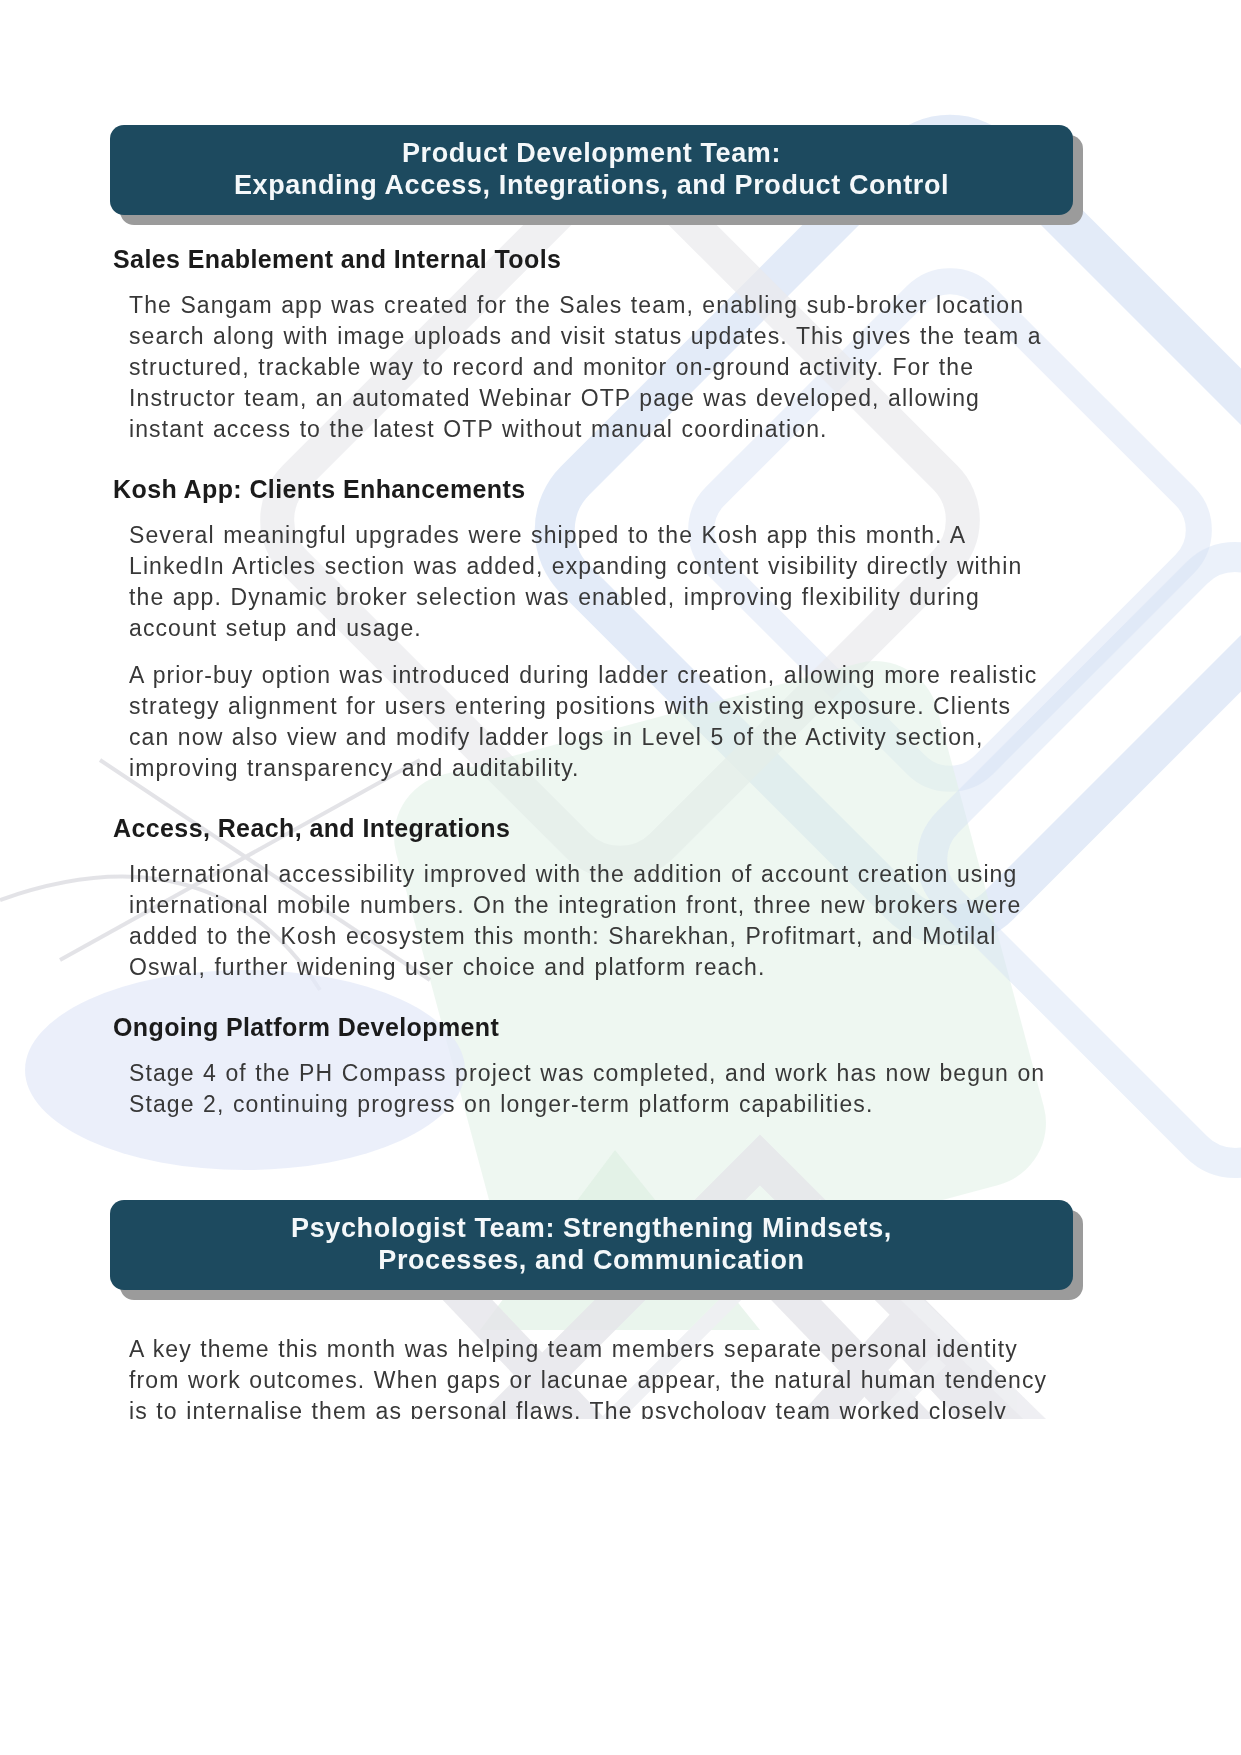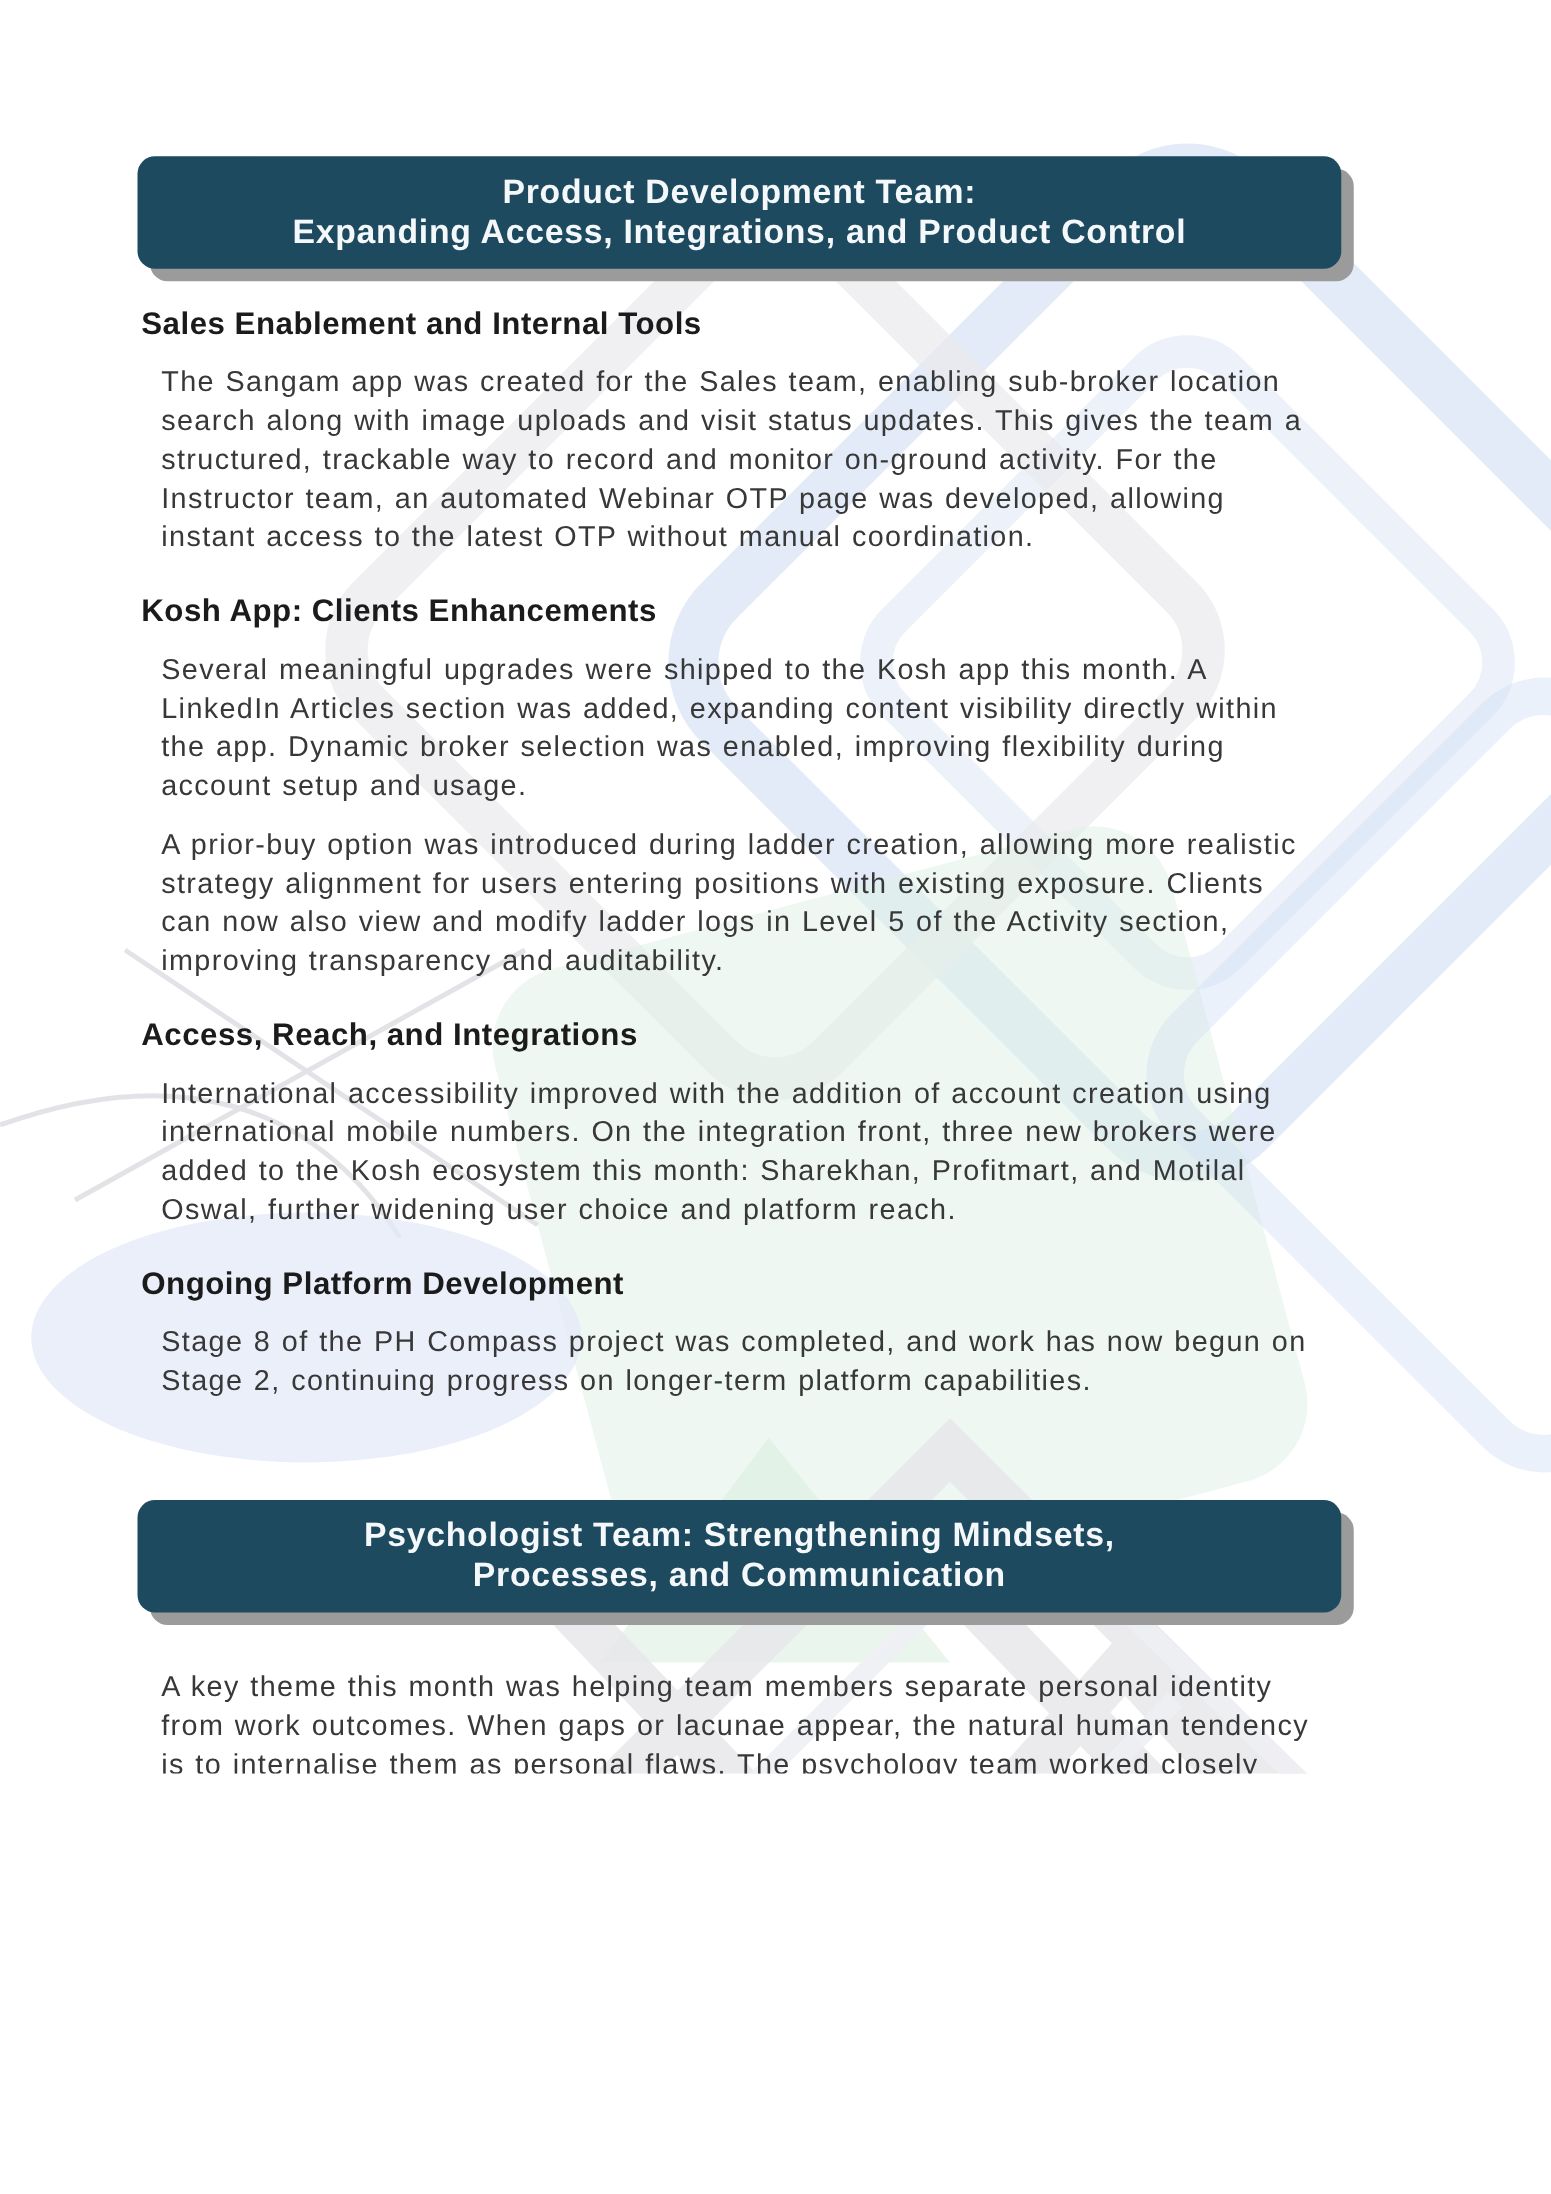--- a/index.html
+++ b/index.html
@@ -129,21 +129,21 @@
       <p>A prior-buy option was introduced during ladder creation, allowing more realistic strategy alignment for users entering positions with existing exposure. Clients can now also view and modify ladder logs in Level 5 of the Activity section, improving transparency and auditability.</p>
     </div>
 
     <div class="doc-section">
       <h2>Access, Reach, and Integrations</h2>
       <p>International accessibility improved with the addition of account creation using international mobile numbers. On the integration front, three new brokers were added to the Kosh ecosystem this month: Sharekhan, Profitmart, and Motilal Oswal, further widening user choice and platform reach.</p>
     </div>
 
     <div class="doc-section">
       <h2>Ongoing Platform Development</h2>
-      <p>Stage 8 of the PH Compass project was completed, and work has now begun on Stage 2, continuing progress on longer-term platform capabilities.</p>
+      <p>Stage 4 of the PH Compass project was completed, and work has now begun on Stage 2, continuing progress on longer-term platform capabilities.</p>
     </div>
 
     <div class="banner second">
       <span class="banner-line">Psychologist Team: Strengthening Mindsets,</span>
       <span class="banner-line">Processes, and Communication</span>
     </div>
 
     <div class="doc-section">
       <p>A key theme this month was helping team members separate personal identity from work outcomes. When gaps or lacunae appear, the natural human tendency is to internalise them as personal flaws. The psychology team worked closely with employees to reframe this perspective, encouraging them to prioritise the quality of work at hand over self-judgement. This shift is critical for cleaner execution and long-term efficiency.</p>
     </div>

